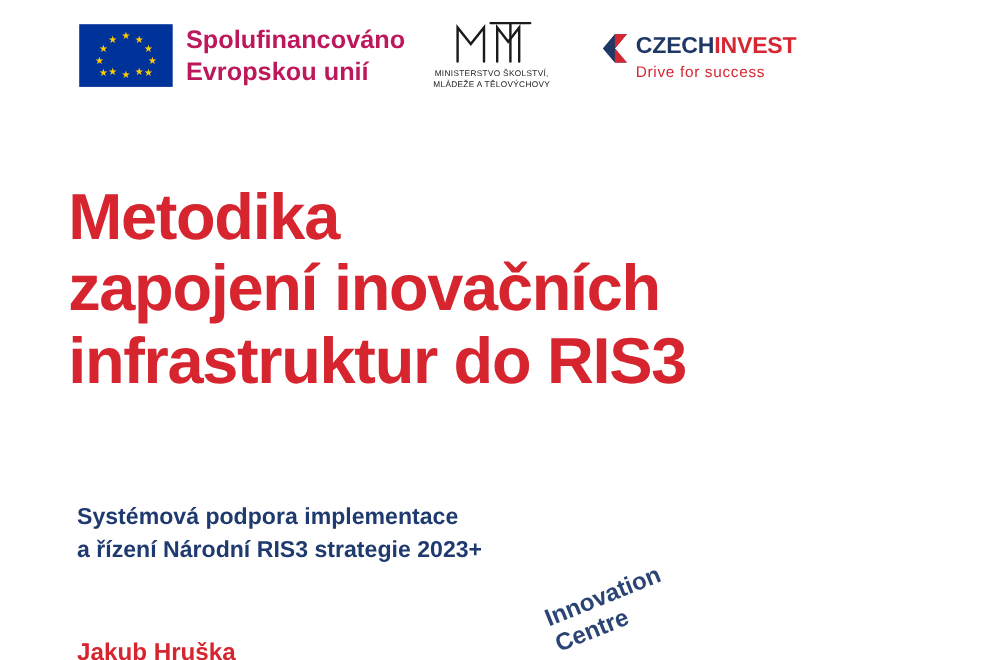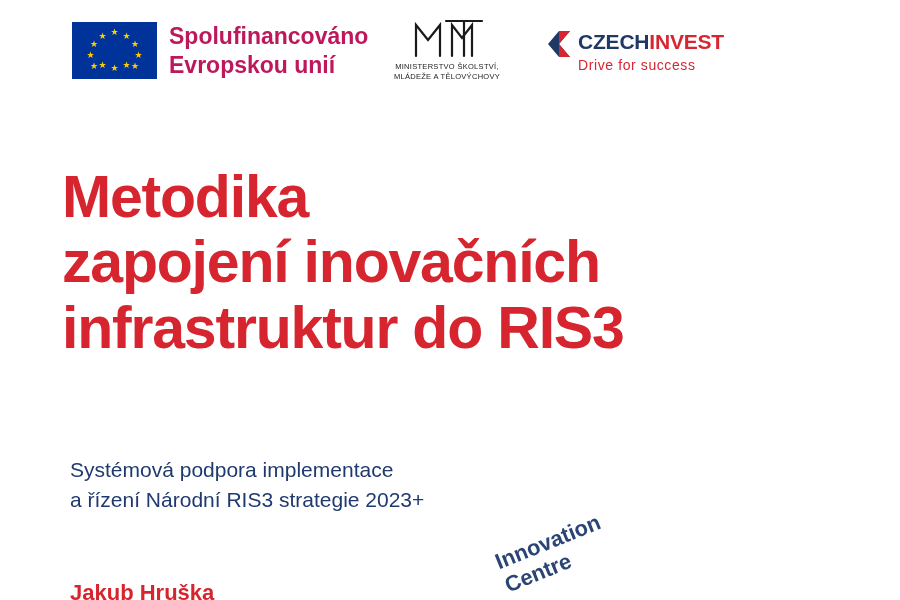--- a/index.html
+++ b/index.html
@@ -129,21 +129,21 @@
     letter-spacing: -1.2px;
     white-space: pre-line;
   }
 
   .subtitle {
     position: absolute;
     left: 70px;
     top: 455px;
     color: #1f3a6e;
     font-size: 21px;
-    font-weight: normal;
+    font-weight: bold;
     line-height: 1.42;
     white-space: pre-line;
   }
 
   .author {
     position: absolute;
     left: 70px;
     top: 560px;
     color: #d6252e;
     font-size: 22px;

